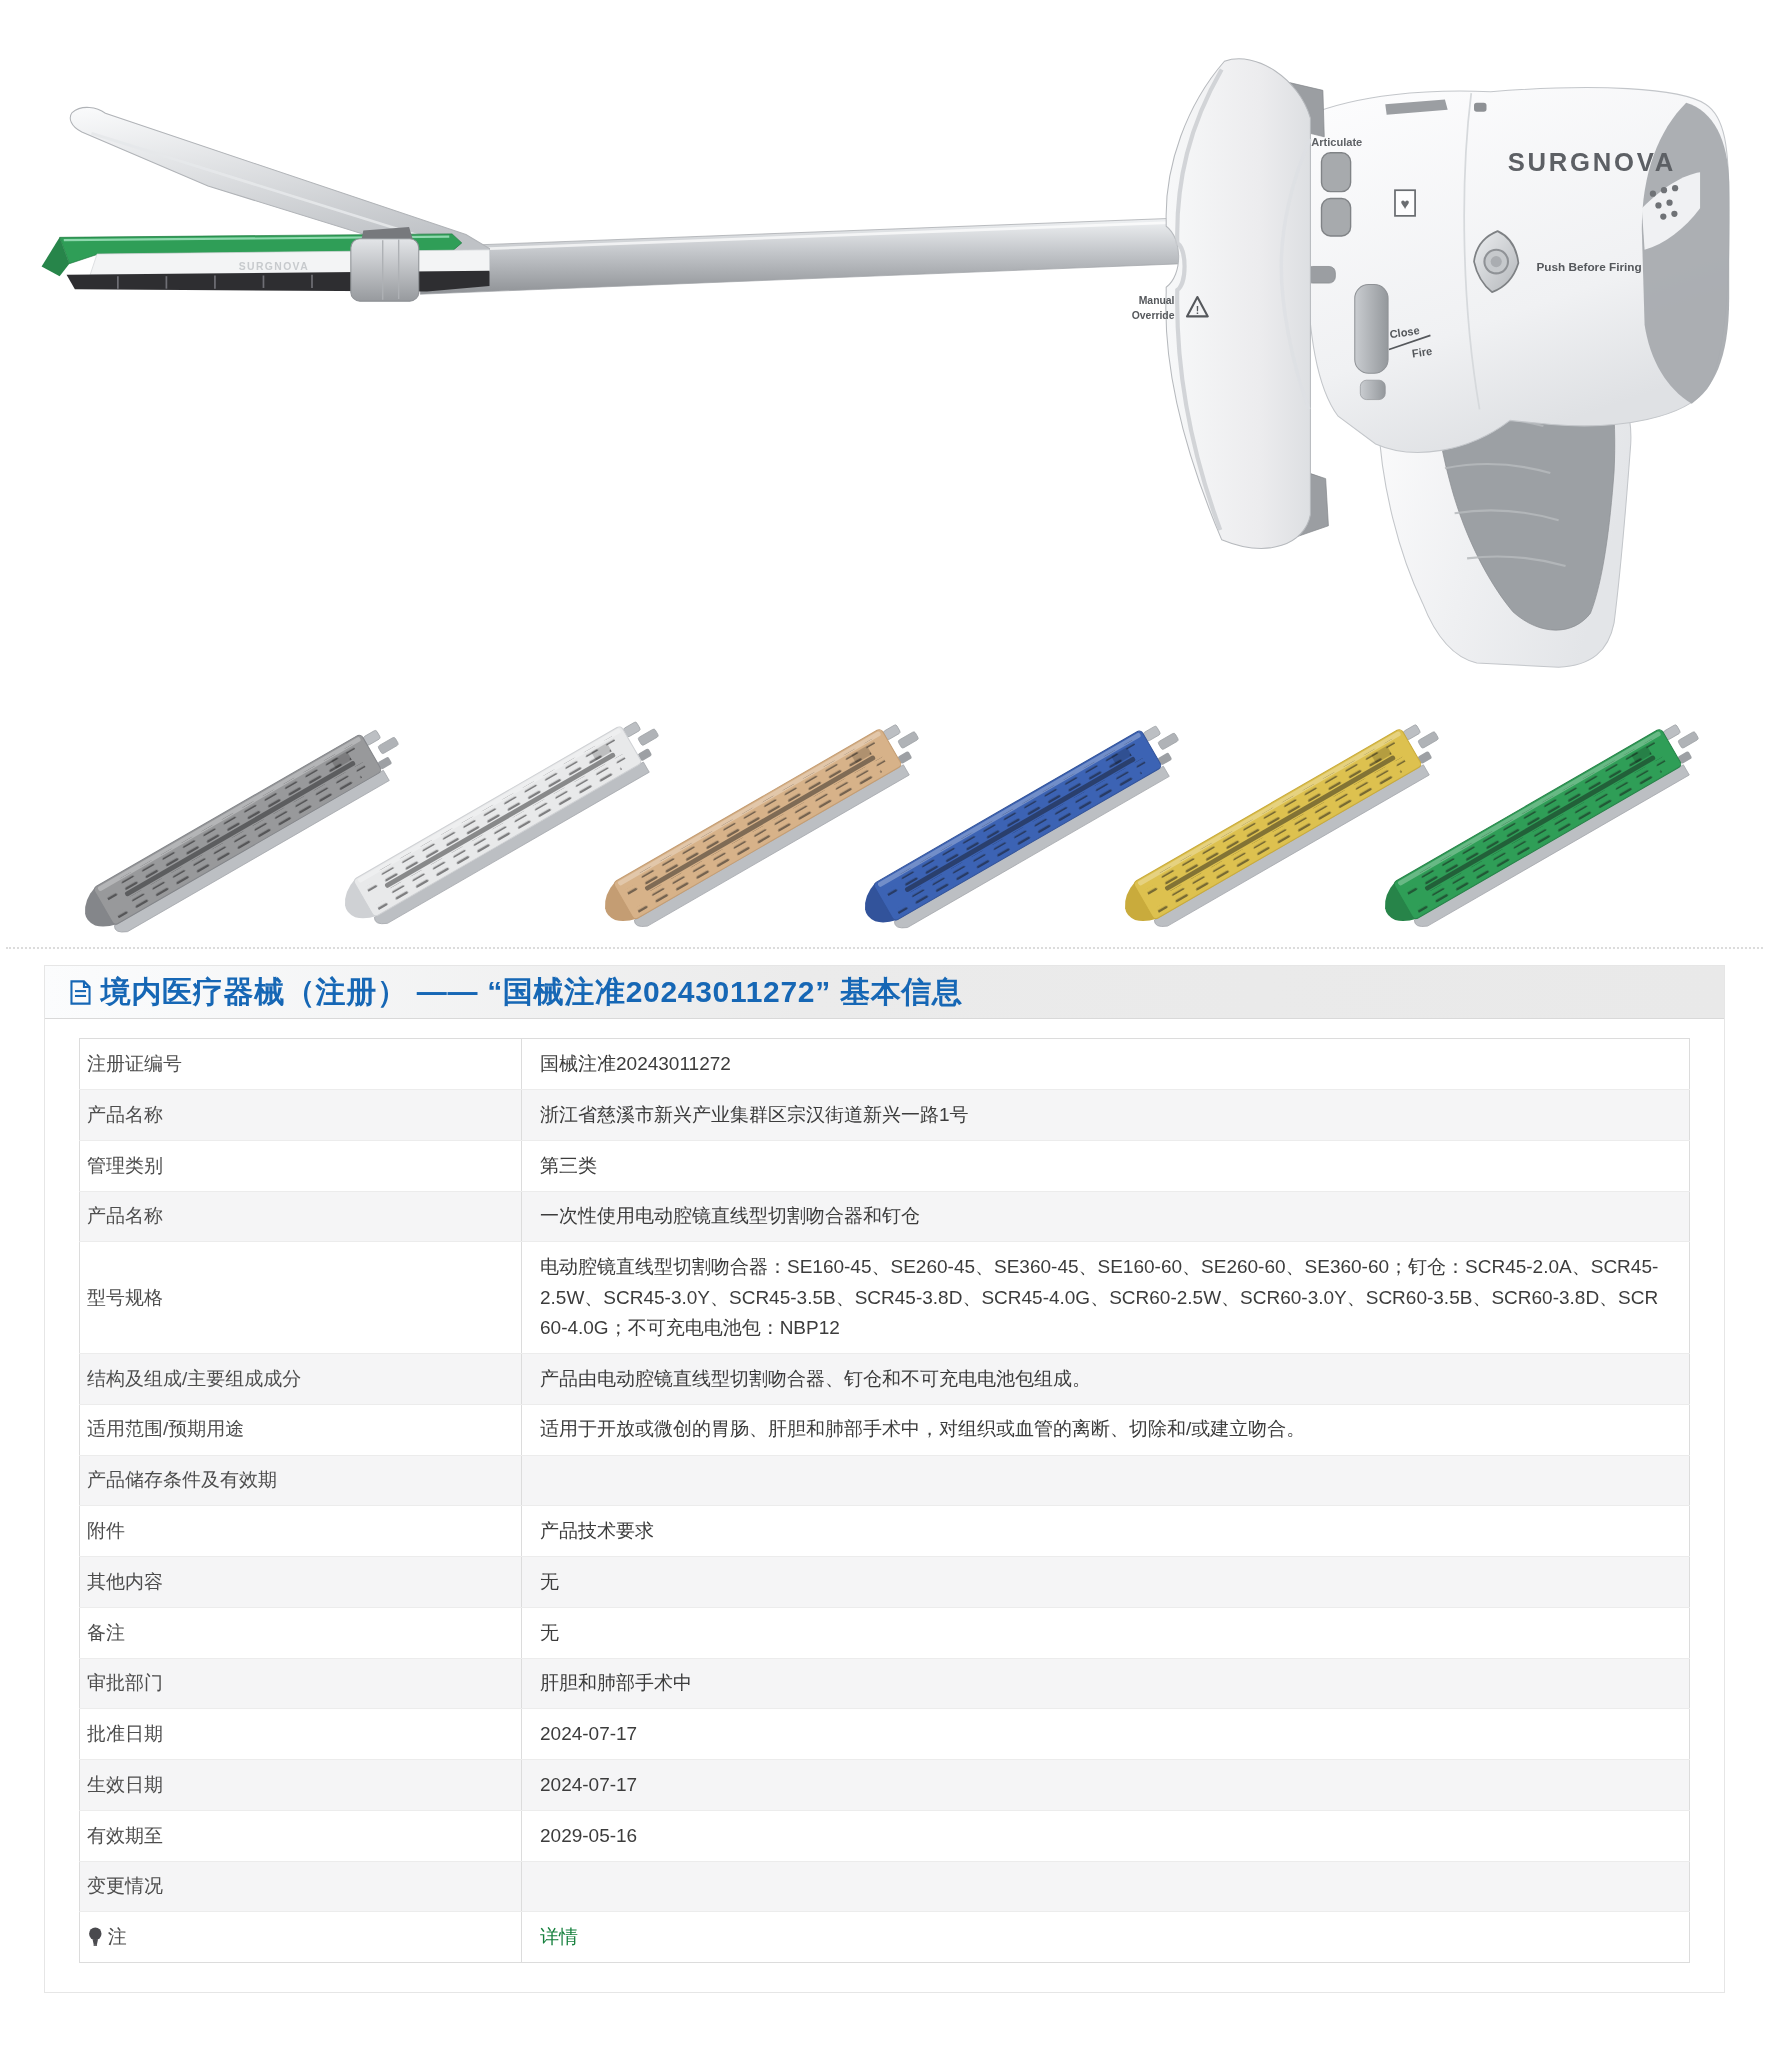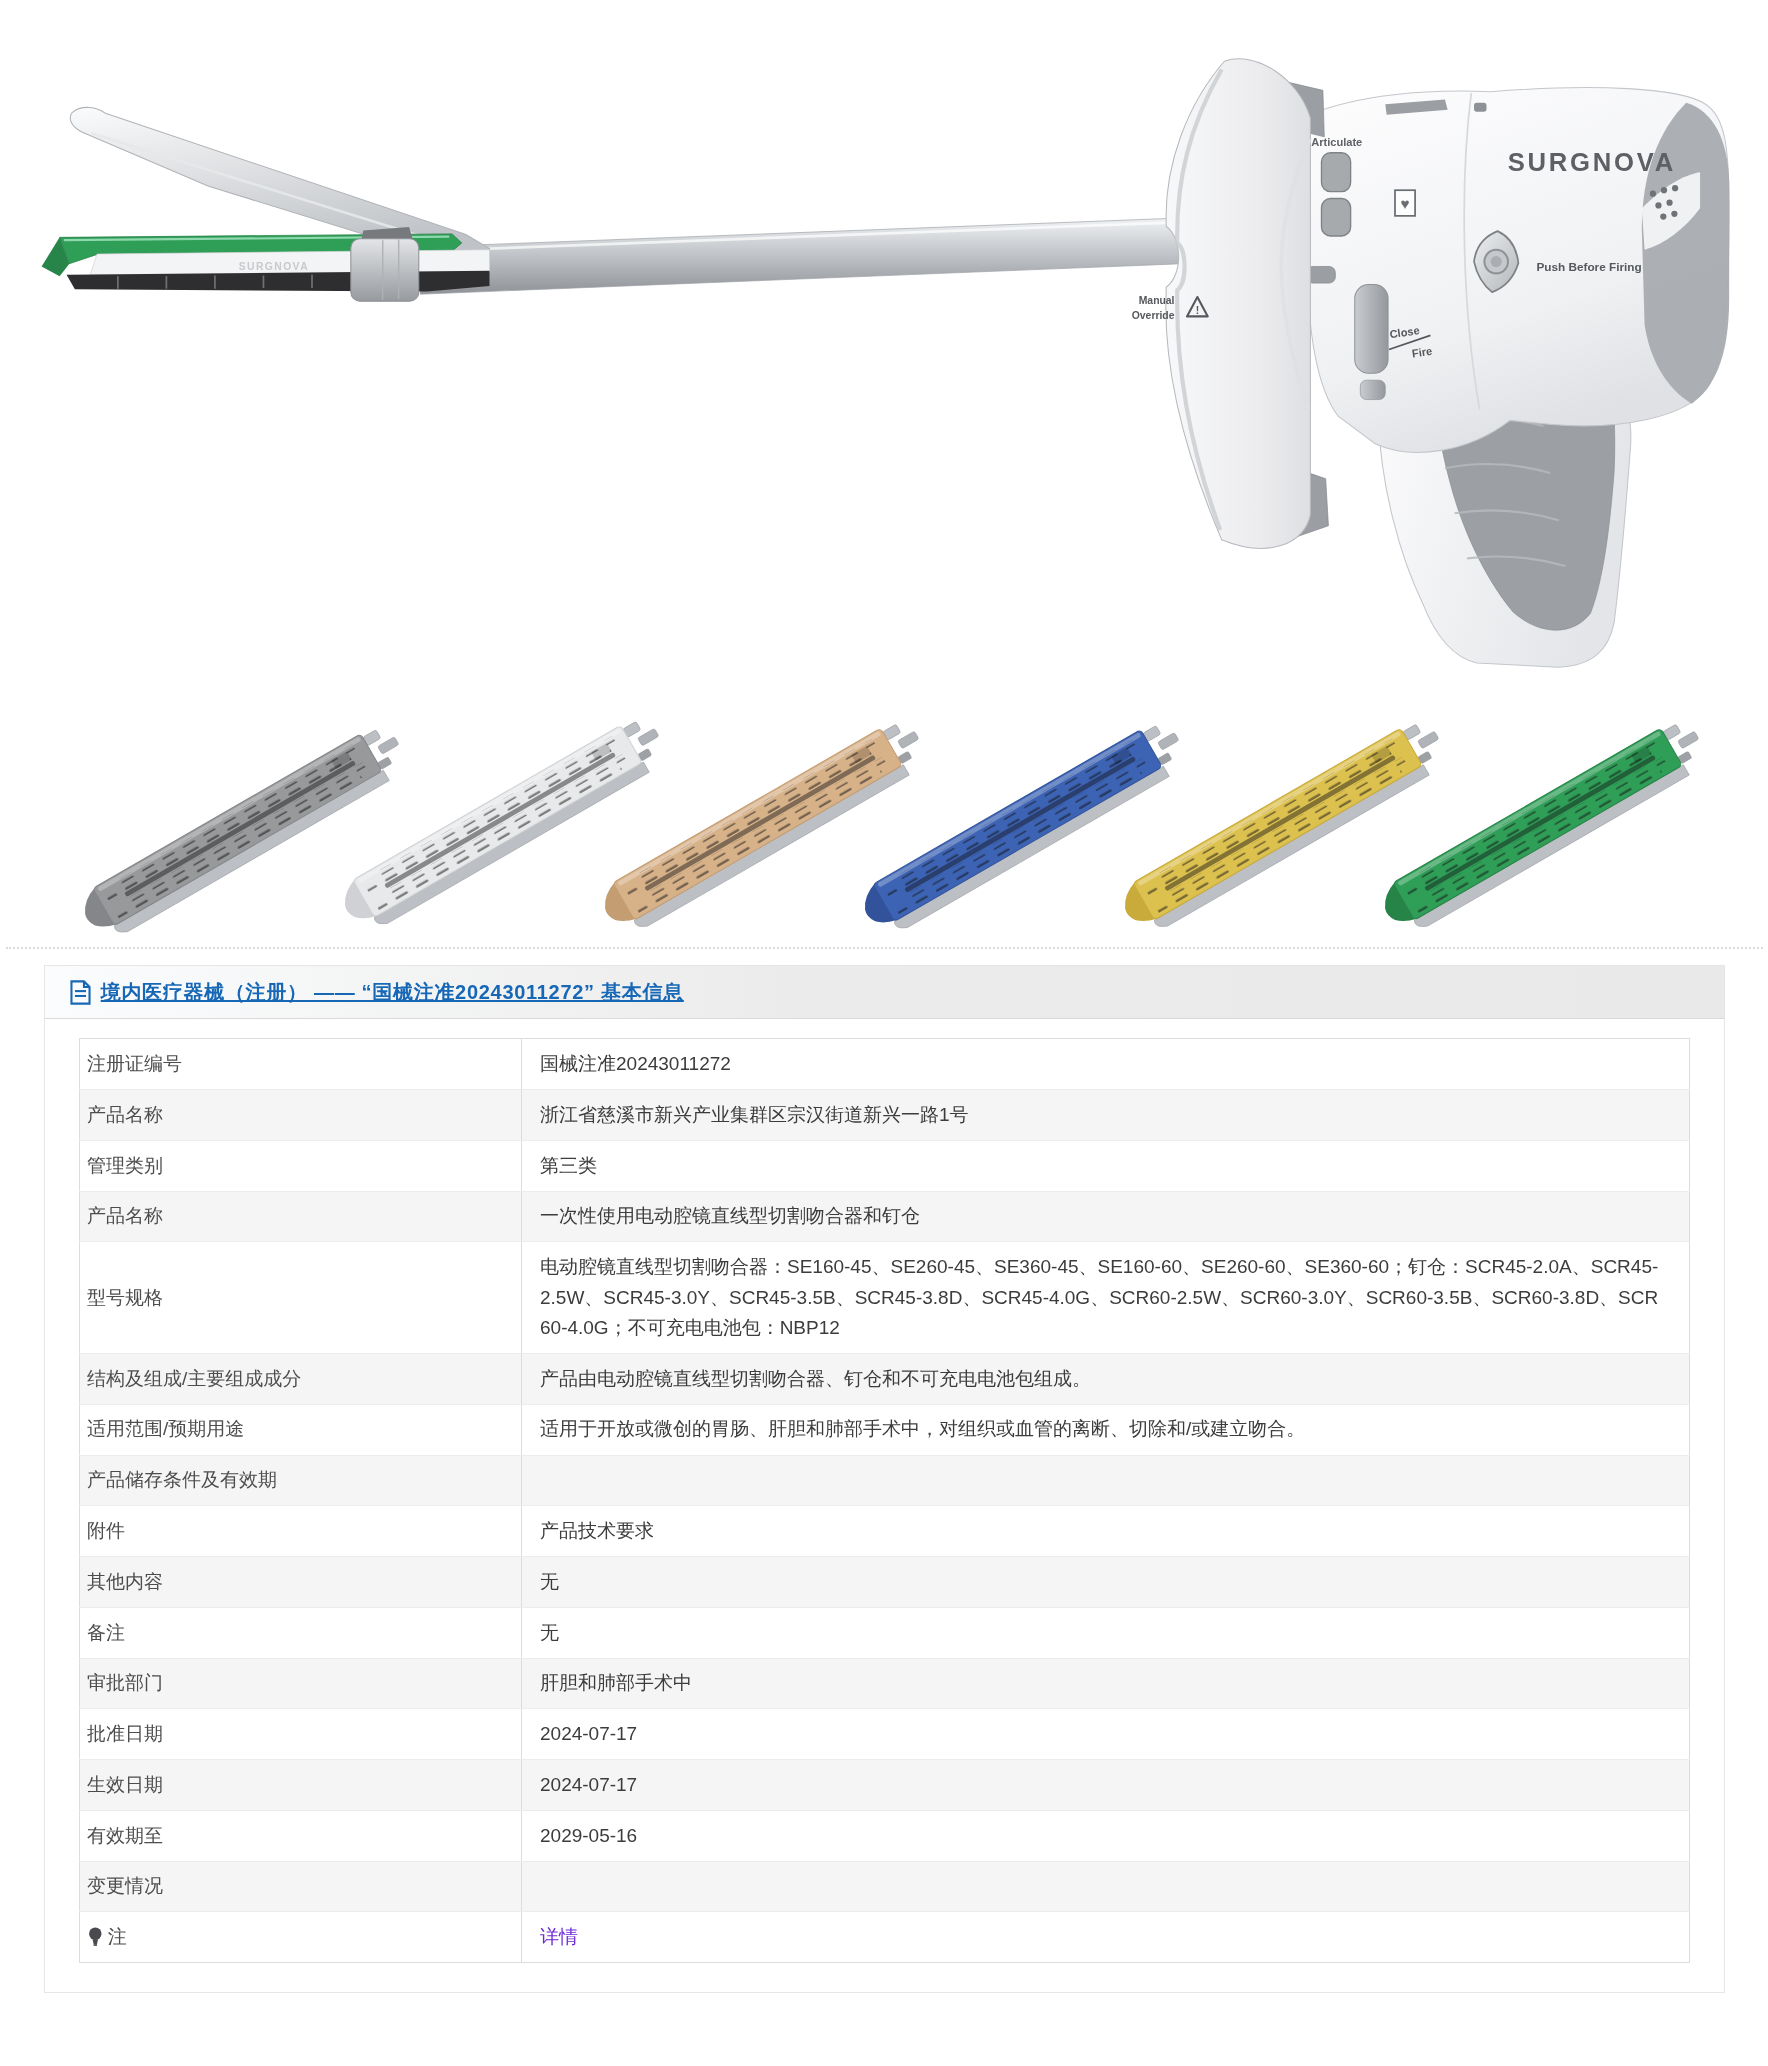--- a/index.html
+++ b/index.html
@@ -15,36 +15,36 @@
   .info-panel {
     position:absolute; left:44px; top:965px; width:1681px;
     background:#ffffff; border:0.7px solid #e6e6e6;
   }
   .panel-titlebar {
     height:53px; display:flex; align-items:center; gap:9.7px;
     padding-left:25px;
     background:linear-gradient(90deg,#fbfcfd 0%, #ebebeb 45%, #e9e9e9 100%);
     border-bottom:0.7px solid #d9d9d9;
   }
-  .panel-title { font-size:20px; font-weight:bold; color:#1667b5; letter-spacing:0.7px;text-decoration:underline; }
+  .panel-title { font-size:30px; font-weight:bold; color:#1667b5; letter-spacing:0.7px; }
   .panel-body { padding:19.4px 34px 29px 34px; }
 
   table.info-table { width:100%; border-collapse:collapse; border:0.7px solid #dcdcdc; table-layout:fixed; }
   table.info-table tr:nth-child(even) { background:#f5f5f6; }
   table.info-table td {
     border-bottom:1.4px solid #ececec; font-size:19px; vertical-align:middle;
     height:46px; line-height:1.6;
   }
   table.info-table tr:last-child td { border-bottom:none; }
   td.cell-label {
     width:442px; text-align:left; padding:9.7px 18px 9.7px 7px;
     color:#4d4d4d; border-right:0.7px solid #dcdcdc;
   }
   td.cell-value { padding:9.7px 21px 9.7px 18px; color:#3c3c3c; word-break:break-all; }
-  td.cell-value a { color:#6d28d9; text-decoration:none; cursor:pointer; }
+  td.cell-value a { color:#15803d; text-decoration:none; cursor:pointer; }
   .bulb-ic { display:inline-block; vertical-align:-3.5px; margin-right:4.2px; }
   svg text { user-select:none; }
 </style>
 </head>
 <body>
 
 <div class="figure-wrap">
 <svg width="1768" height="933" viewBox="0 0 2550 1345">
   <defs>
     <linearGradient id="shaftGrad" x1="0" y1="0" x2="0" y2="1">

